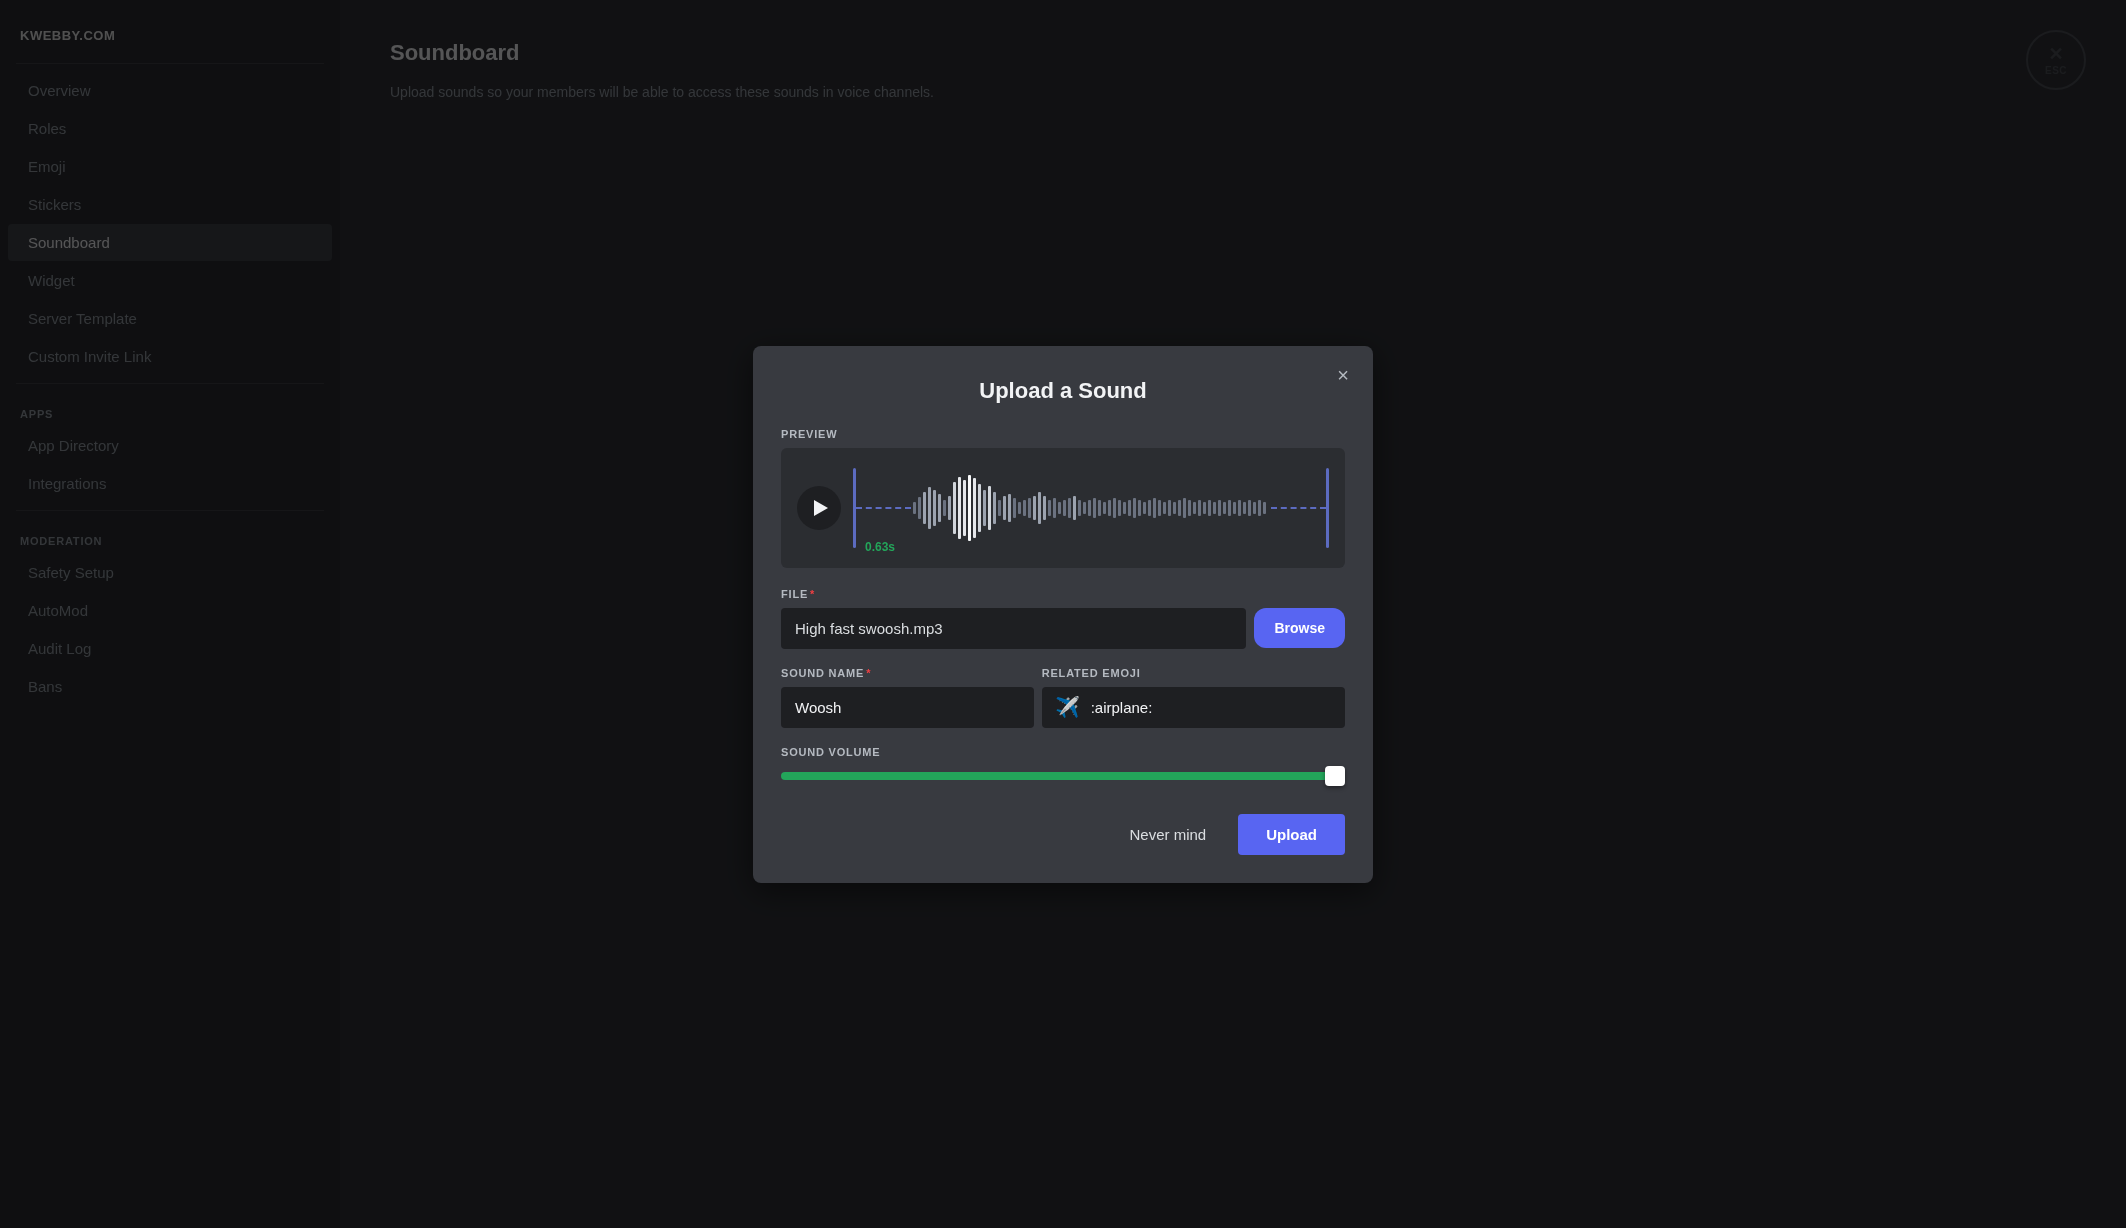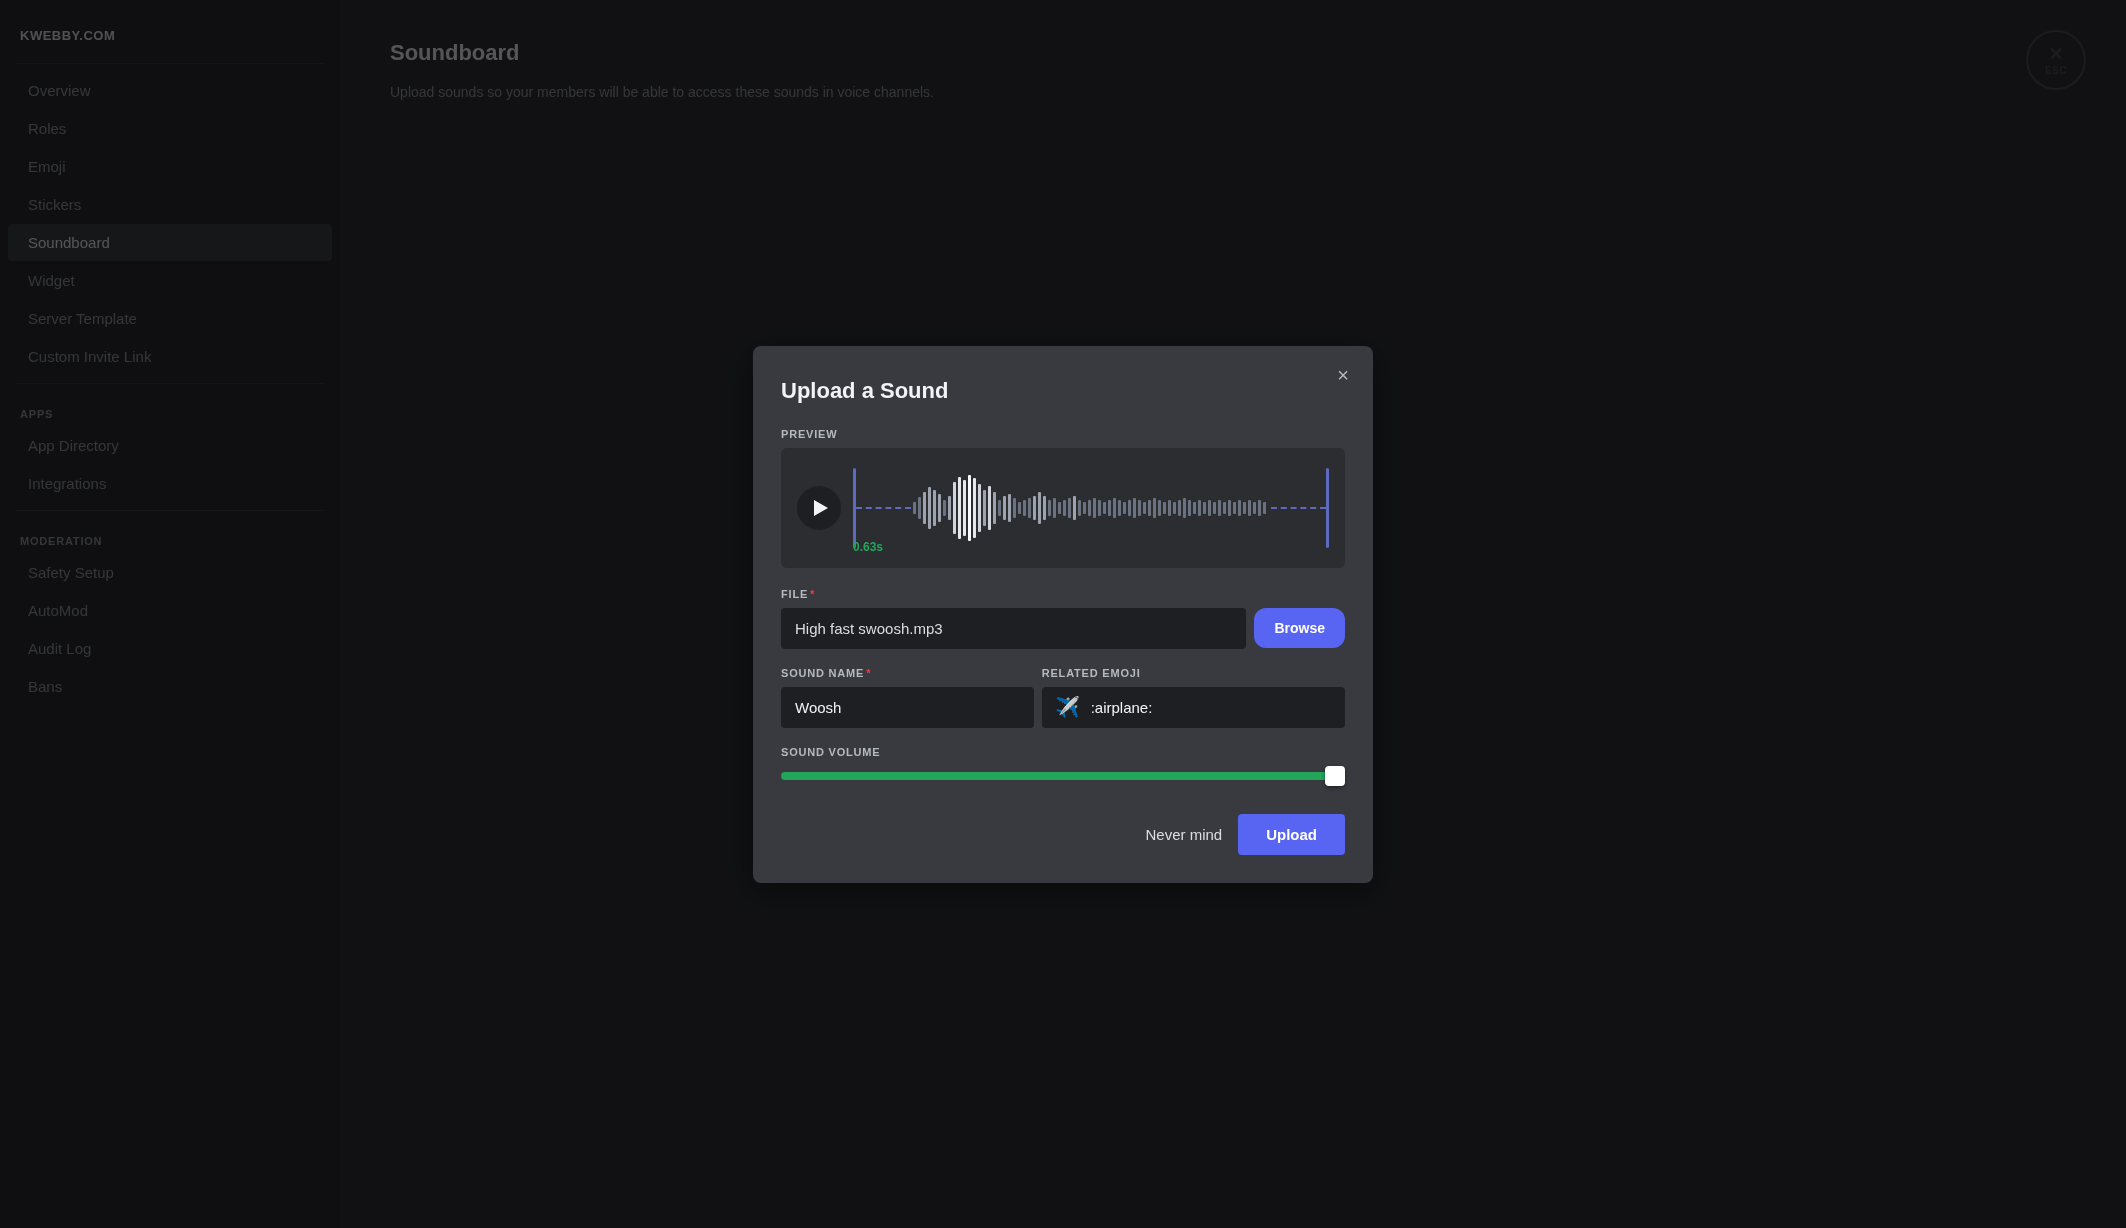--- a/index.html
+++ b/index.html
@@ -120,20 +120,21 @@
     
     .modal {
       background: #383a40;
       border-radius: 8px;
       width: 620px;
       padding: 32px 28px 28px;
       position: relative;
       box-shadow: 0 8px 32px rgba(0,0,0,0.5);
     }
     .modal-title {
+      text-align: center;
       font-size: 22px;
       font-weight: 700;
       color: #f2f3f5;
       margin-bottom: 24px;
     }
     .modal-close {
       position: absolute;
       top: 16px;
       right: 16px;
       background: none;
@@ -195,21 +196,21 @@
       border-width: 8px 0 8px 14px;
       border-color: transparent transparent transparent #f2f3f5;
       margin-left: 3px;
     }
     .time-label {
       color: #23a55a;
       font-size: 12px;
       font-weight: 600;
       position: absolute;
       bottom: 14px;
-      left: 72px;
+      left: 84px;
     }
     .waveform-canvas {
       flex: 1;
       height: 100%;
       display: flex;
       align-items: center;
       position: relative;
     }
     .waveform-left-handle, .waveform-right-handle {
       width: 3px;
@@ -319,20 +320,21 @@
       top: 50%;
       transform: translateY(-50%);
       cursor: pointer;
       box-shadow: 0 2px 4px rgba(0,0,0,0.4);
     }
 
     
     .modal-actions {
       display: flex;
       justify-content: flex-end;
+      gap: 16px;
     }
     .never-mind-button {
       background: none;
       border: none;
       color: #dbdee1;
       font-size: 15px;
       font-weight: 500;
       cursor: pointer;
       padding: 10px 16px;
     }

